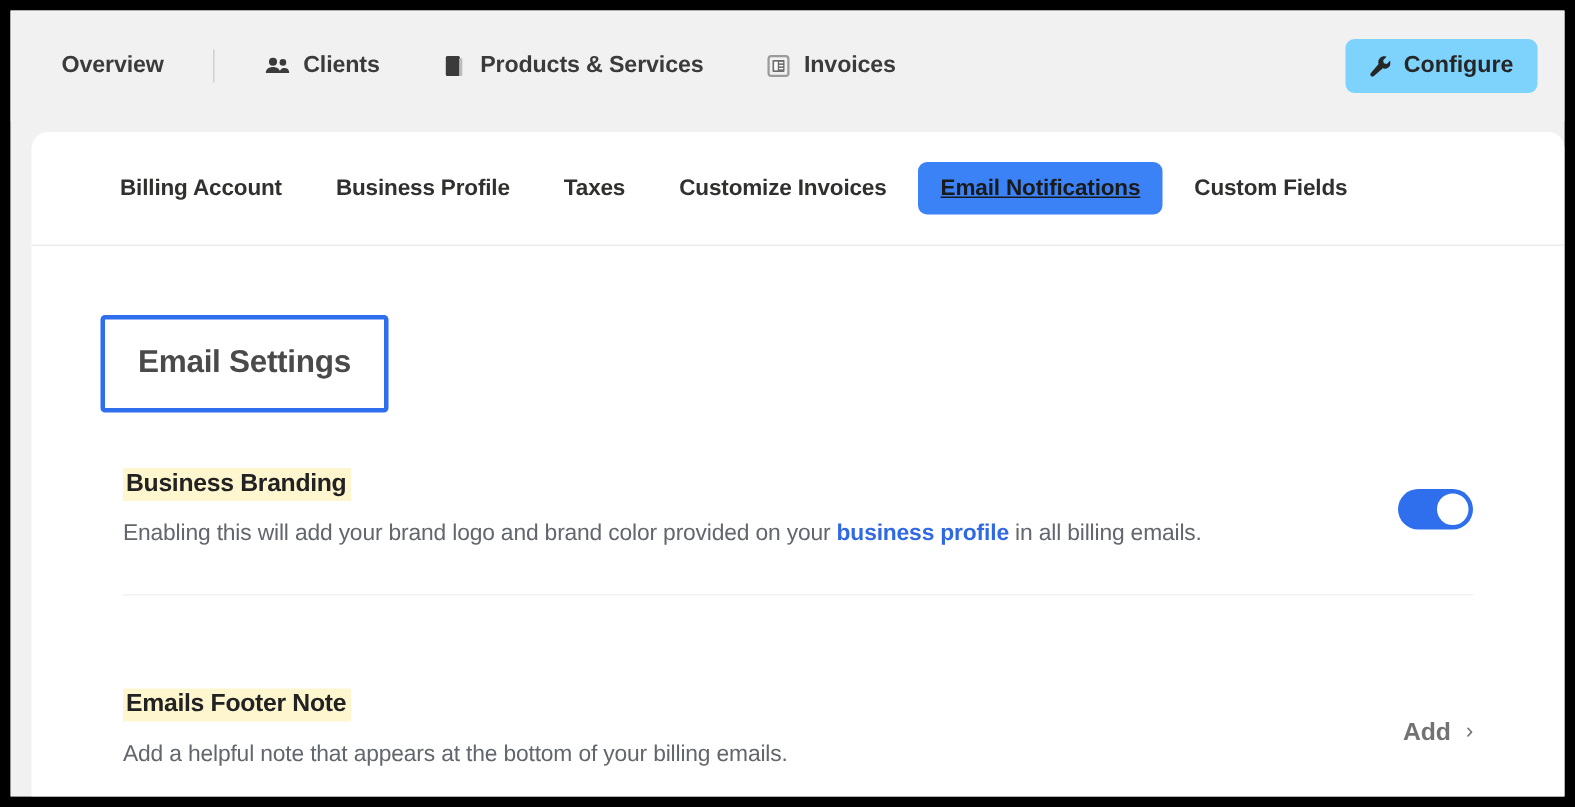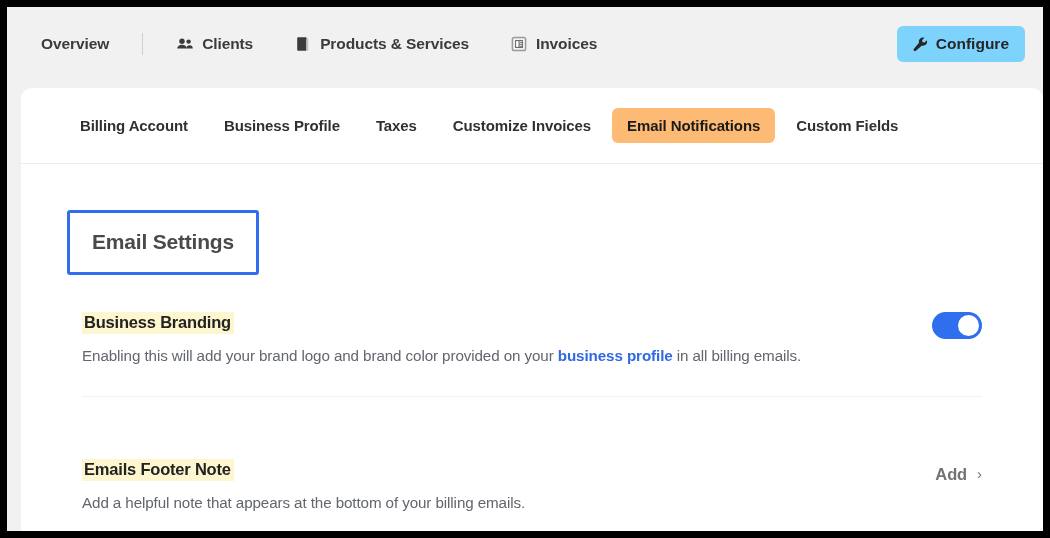--- a/index.html
+++ b/index.html
@@ -126,22 +126,23 @@
     font-weight: bold;
     color: #30302f;
     padding: 9px 15px;
     border-radius: 6px;
     white-space: nowrap;
     cursor: pointer;
     letter-spacing: -0.1px;
     margin-right: 6px;
   }
   .tab.active {
-    background: #fdba74;
+    background: #3b82f6;
     color: #1a1a1a;
+    text-decoration: underline;
   }
 
   
   #card-body {
     position: absolute;
     top: 92px;
     left: 0;
     width: 100%;
     bottom: 0;
     padding: 30px 44px 12px 44px;
@@ -159,21 +160,21 @@
   #email-settings-heading .title-text {
     font-size: 21px;
     font-weight: bold;
     color: #4a4a4a;
     letter-spacing: -0.2px;
   }
 
   
   .setting-row {
     display: flex;
-    align-items: flex-start;
+    align-items: center;
     justify-content: space-between;
     padding-top: 37px;
   }
   .setting-row.second { padding-top: 26px; margin-top: 36px; }
 
   .setting-text { flex: 1; min-width: 0; padding-left: 17px; }
 
   .setting-label {
     display: inline-block;
     font-size: 16.5px;

